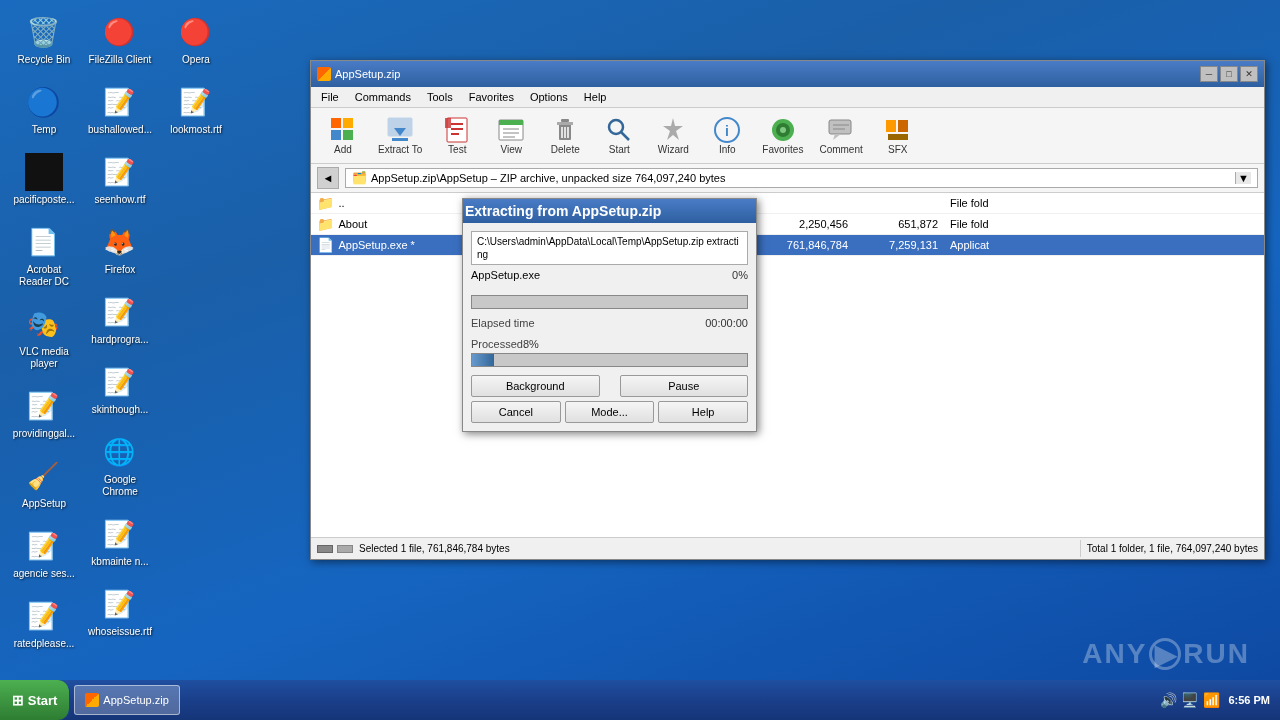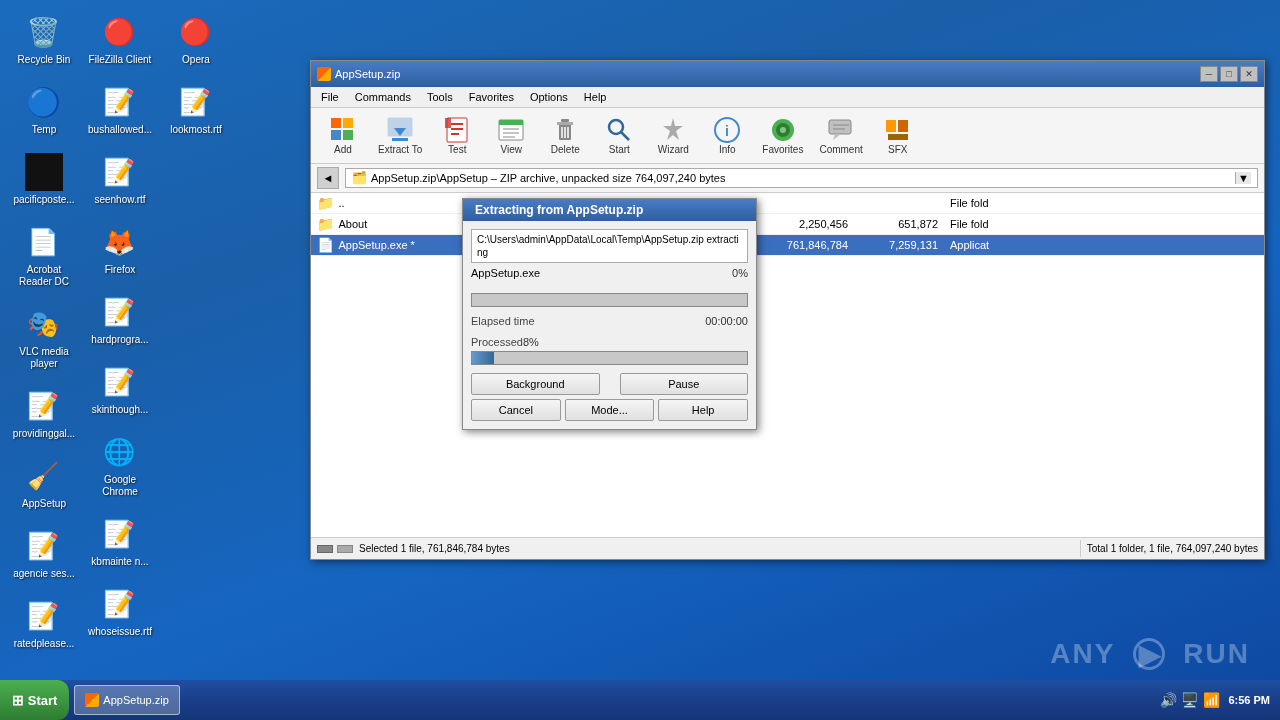--- a/index.html
+++ b/index.html
@@ -285,22 +285,22 @@
       width: 295px;
       background: #f0f0f0;
       border: 1px solid #888;
       box-shadow: 2px 2px 8px rgba(0,0,0,0.5);
       z-index: 100;
     }
 
     .dialog-titlebar {
       background: linear-gradient(to bottom, #4a7cc7, #2d5fa0);
       color: white;
-      padding: 4px 12px;
-      font-size: 12px;
+      padding: 4px 2px;
+      font-size: 14px;
       font-weight: bold;
     }
 
     .dialog-body {
       padding: 8px;
     }
 
     .dialog-path {
       background: white;
       border: 1px solid #aaa;
@@ -461,21 +461,21 @@
     .anyrun-logo {
       position: absolute;
       bottom: 50px;
       right: 30px;
       color: rgba(255,255,255,0.3);
       font-size: 28px;
       font-weight: bold;
       letter-spacing: 2px;
       display: flex;
       align-items: center;
-      gap: 18px;
+      gap: 2px;
     }
 
     .anyrun-play {
       width: 32px;
       height: 32px;
       border: 3px solid rgba(255,255,255,0.3);
       border-radius: 50%;
       display: flex;
       align-items: center;
       justify-content: center;

